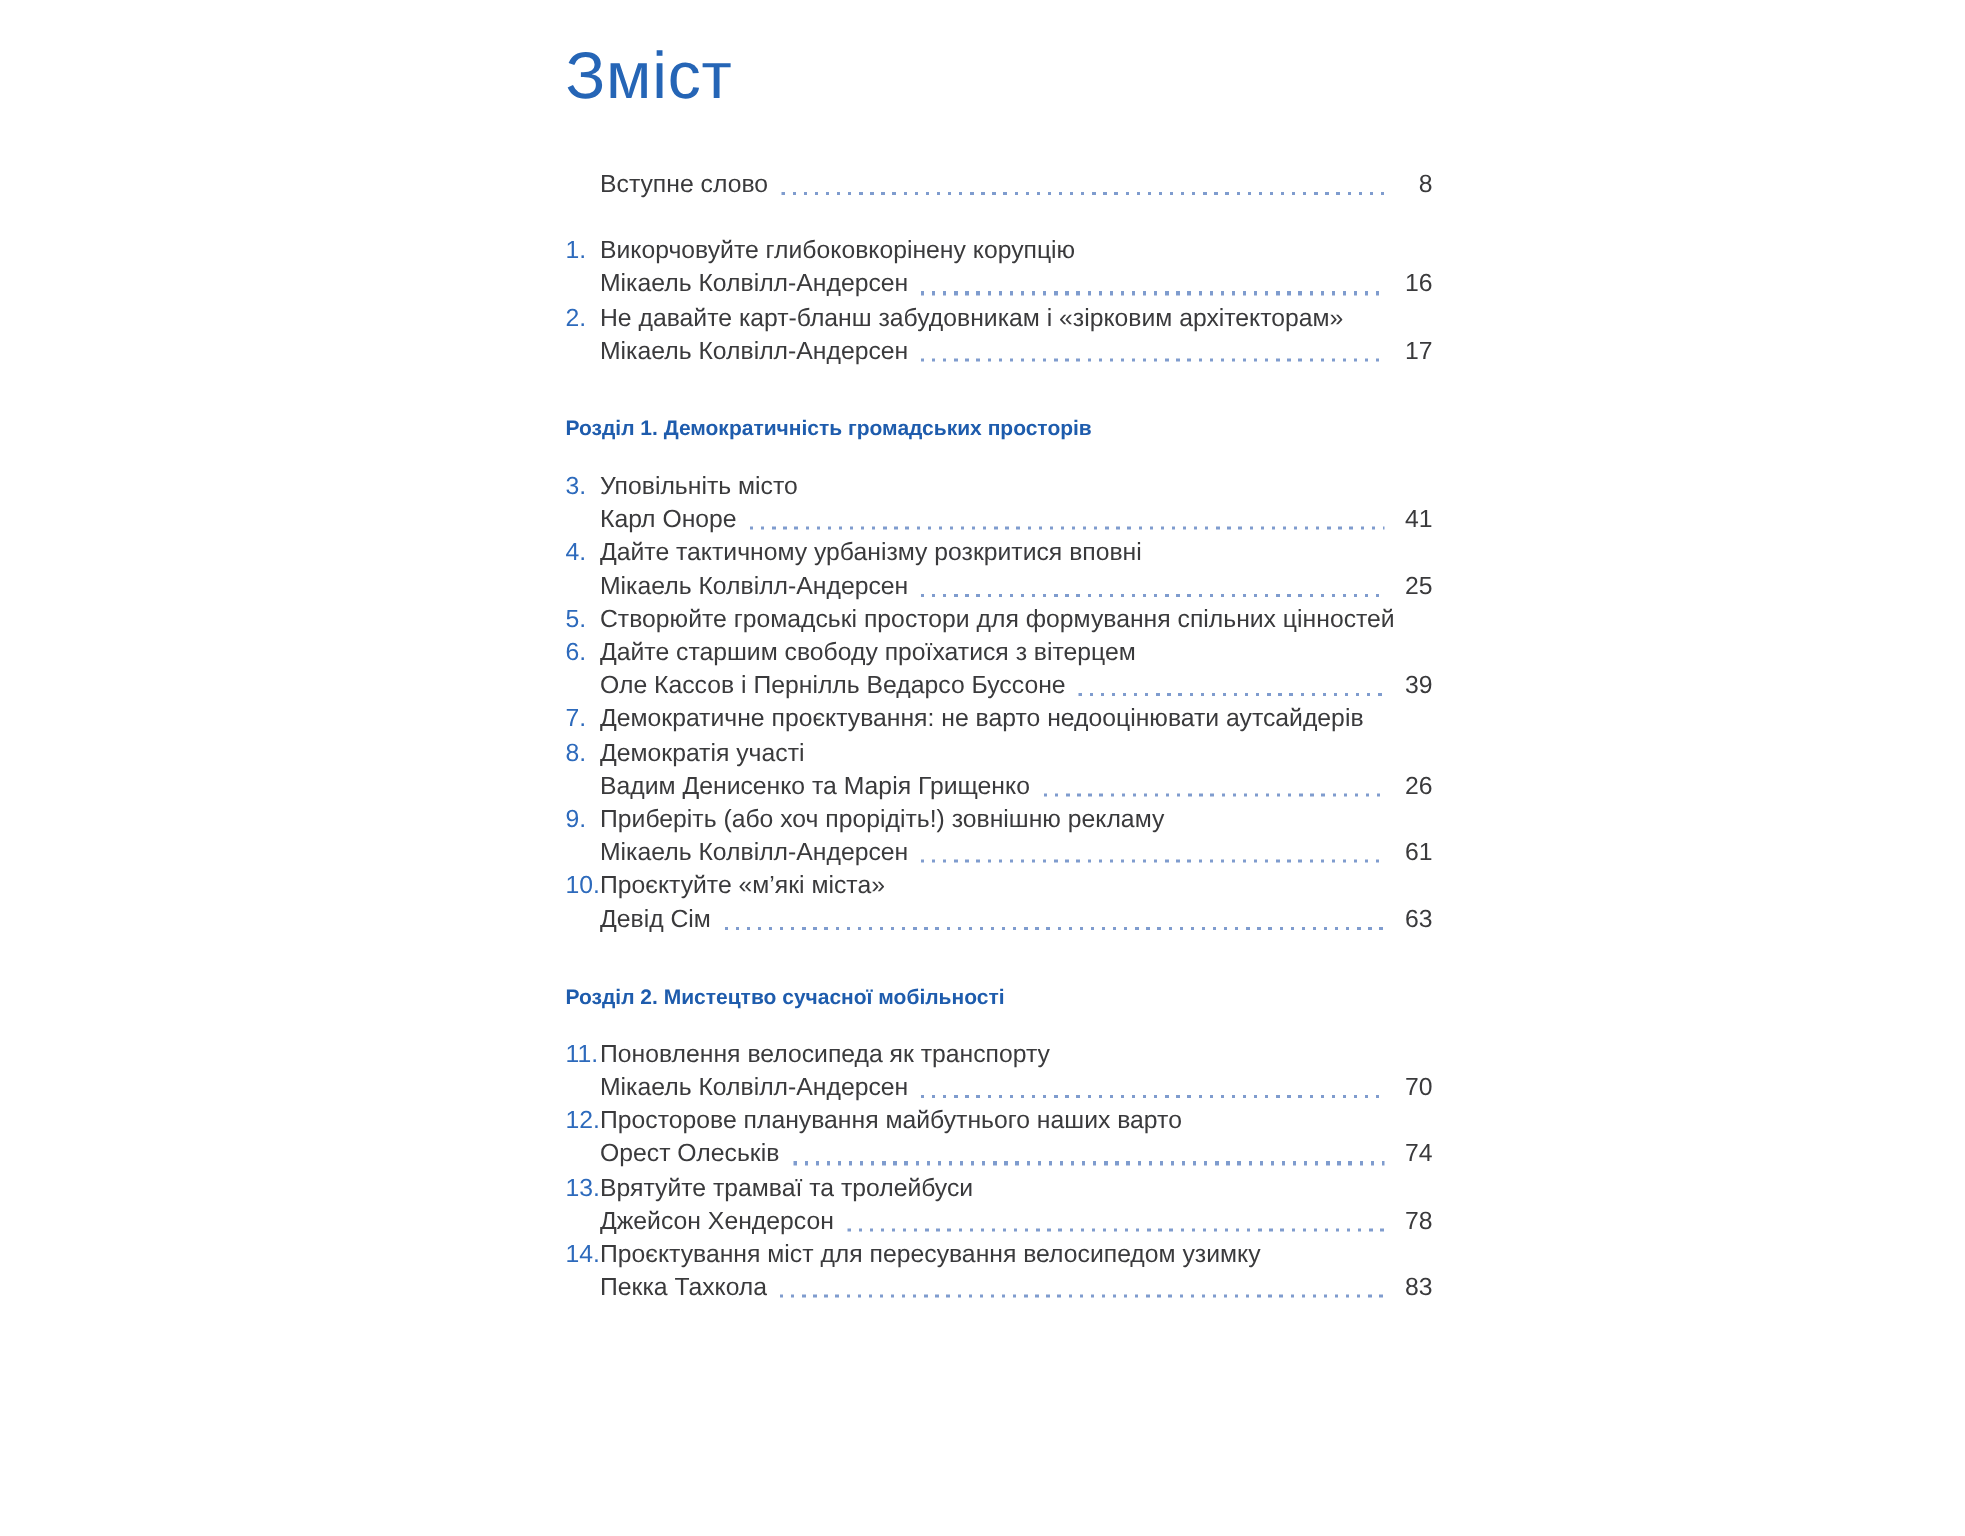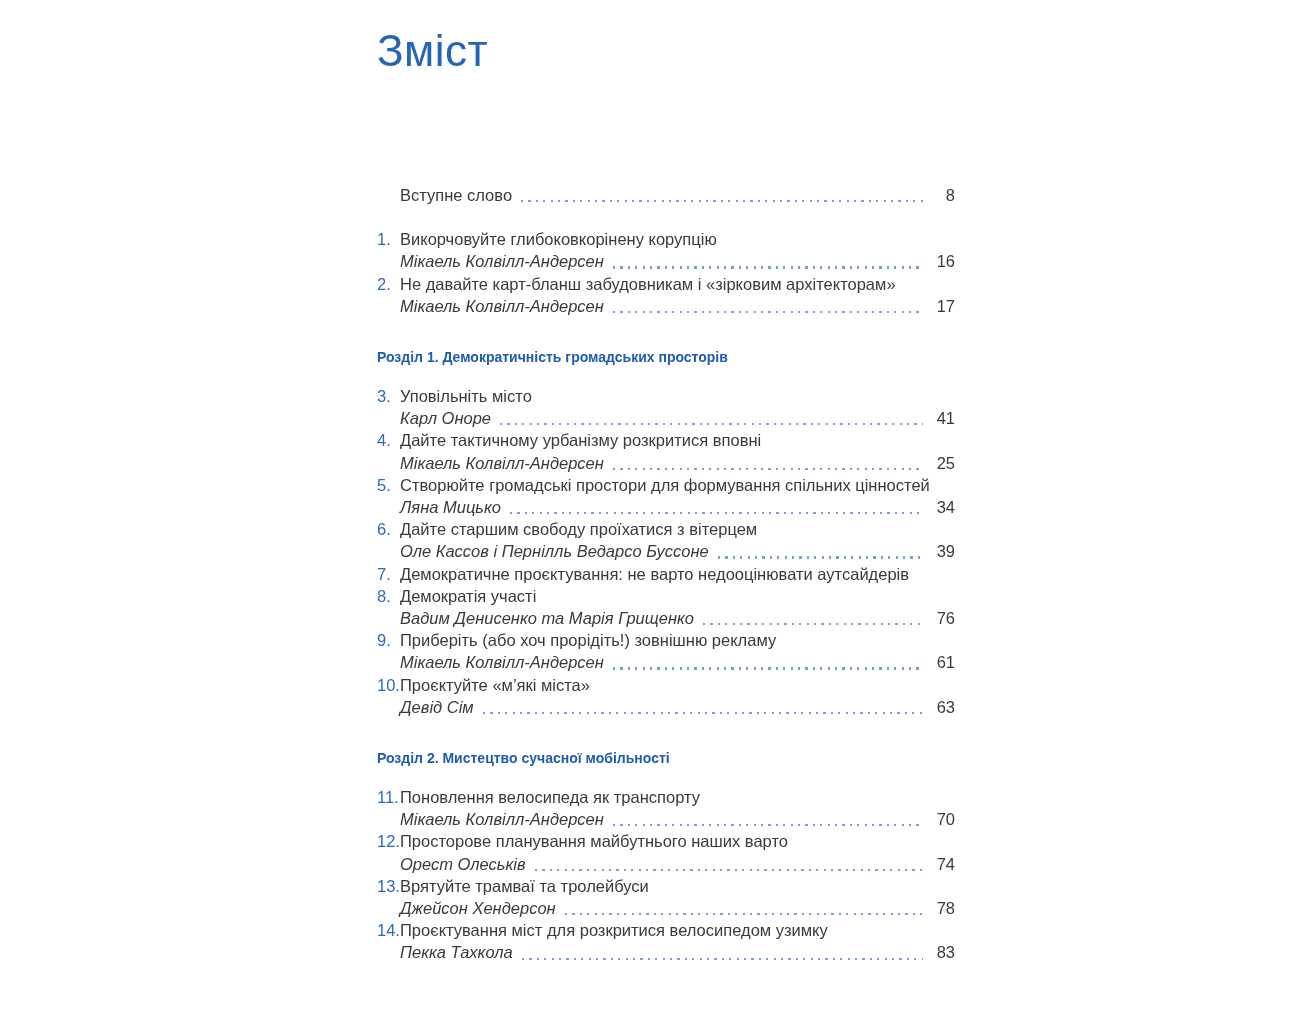--- a/index.html
+++ b/index.html
@@ -25,30 +25,30 @@
   }
   .title{
     margin:28px 0 0 0;
     font-size:44px;line-height:46px;font-weight:300;
     letter-spacing:.5px;
     color:var(--blue-title);
   }
   .row{display:flex;align-items:baseline;line-height:22.2px;}
   .num{flex:0 0 23px;color:var(--blue-num);}
   .pad{flex:0 0 23px;}
-  .intro-row{margin-top:110px;}
+  .intro-row{margin-top:38px;}
   .entry-list{margin-top:22px;}
   .section-heading{
     margin:28px 0 0 0;
     font-size:14px;line-height:24px;font-weight:700;
     color:var(--blue-heading);
   }
   .section-list{margin-top:16px;}
   .entry-title{flex:1 1 auto;}
-  .author{font-style:italic;white-space:nowrap;}
+  .author{white-space:nowrap;}
   .leader{
     flex:1 1 auto;align-self:flex-end;height:2.2px;
     margin:0 10px 4px 9px;min-width:30px;
     background:repeating-linear-gradient(90deg,var(--dot) 0 2.2px,transparent 2.2px 7.4px);
   }
   .pnum{flex:0 0 auto;min-width:22px;text-align:right;color:var(--text);}
 </style>
 </head>
 <body>
 
@@ -116,26 +116,20 @@
               <span class="author">Мікаель Колвілл-Андерсен</span>
               <span class="leader"></span>
               <span class="pnum">25</span>
             </div>
           </div>
           <div class="entry">
             <div class="row">
               <span class="num">5.</span>
               <span class="entry-title">Створюйте громадські простори для формування спільних цінностей</span>
             </div>
-            <div class="row">
-              <span class="pad"></span>
-              <span class="author">Ляна Мицько</span>
-              <span class="leader"></span>
-              <span class="pnum">34</span>
-            </div>
           </div>
           <div class="entry">
             <div class="row">
               <span class="num">6.</span>
               <span class="entry-title">Дайте старшим свободу проїхатися з вітерцем</span>
             </div>
             <div class="row">
               <span class="pad"></span>
               <span class="author">Оле Кассов і Пернілль Ведарсо Буссоне</span>
               <span class="leader"></span>
@@ -150,21 +144,21 @@
           </div>
           <div class="entry">
             <div class="row">
               <span class="num">8.</span>
               <span class="entry-title">Демократія участі</span>
             </div>
             <div class="row">
               <span class="pad"></span>
               <span class="author">Вадим Денисенко та Марія Грищенко</span>
               <span class="leader"></span>
-              <span class="pnum">76</span>
+              <span class="pnum">26</span>
             </div>
           </div>
           <div class="entry">
             <div class="row">
               <span class="num">9.</span>
               <span class="entry-title">Приберіть (або хоч прорідіть!) зовнішню рекламу</span>
             </div>
             <div class="row">
               <span class="pad"></span>
               <span class="author">Мікаель Колвілл-Андерсен</span>
@@ -219,21 +213,21 @@
             <div class="row">
               <span class="pad"></span>
               <span class="author">Джейсон Хендерсон</span>
               <span class="leader"></span>
               <span class="pnum">78</span>
             </div>
           </div>
           <div class="entry">
             <div class="row">
               <span class="num">14.</span>
-              <span class="entry-title">Проєктування міст для розкритися велосипедом узимку</span>
+              <span class="entry-title">Проєктування міст для пересування велосипедом узимку</span>
             </div>
             <div class="row">
               <span class="pad"></span>
               <span class="author">Пекка Тахкола</span>
               <span class="leader"></span>
               <span class="pnum">83</span>
             </div>
           </div>
         </div>
       </div>

